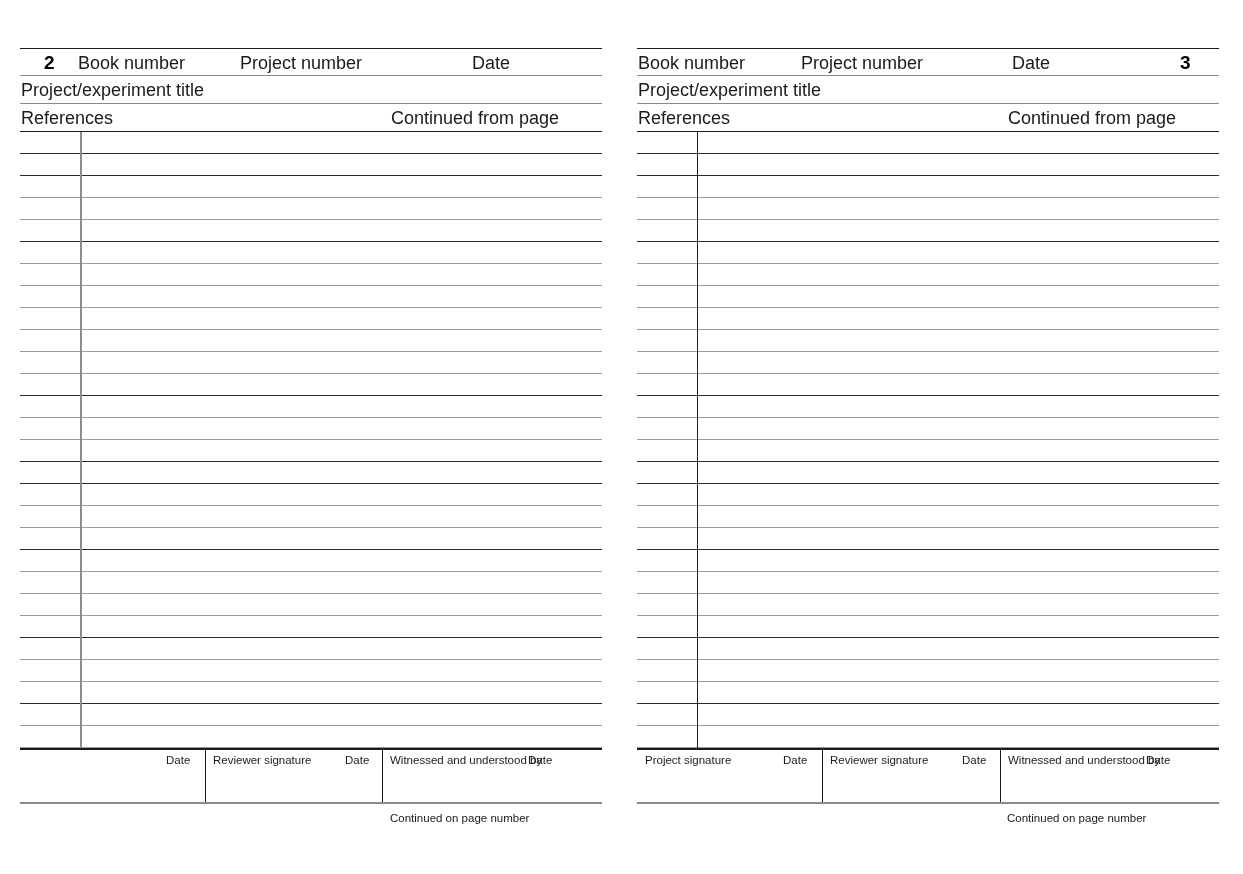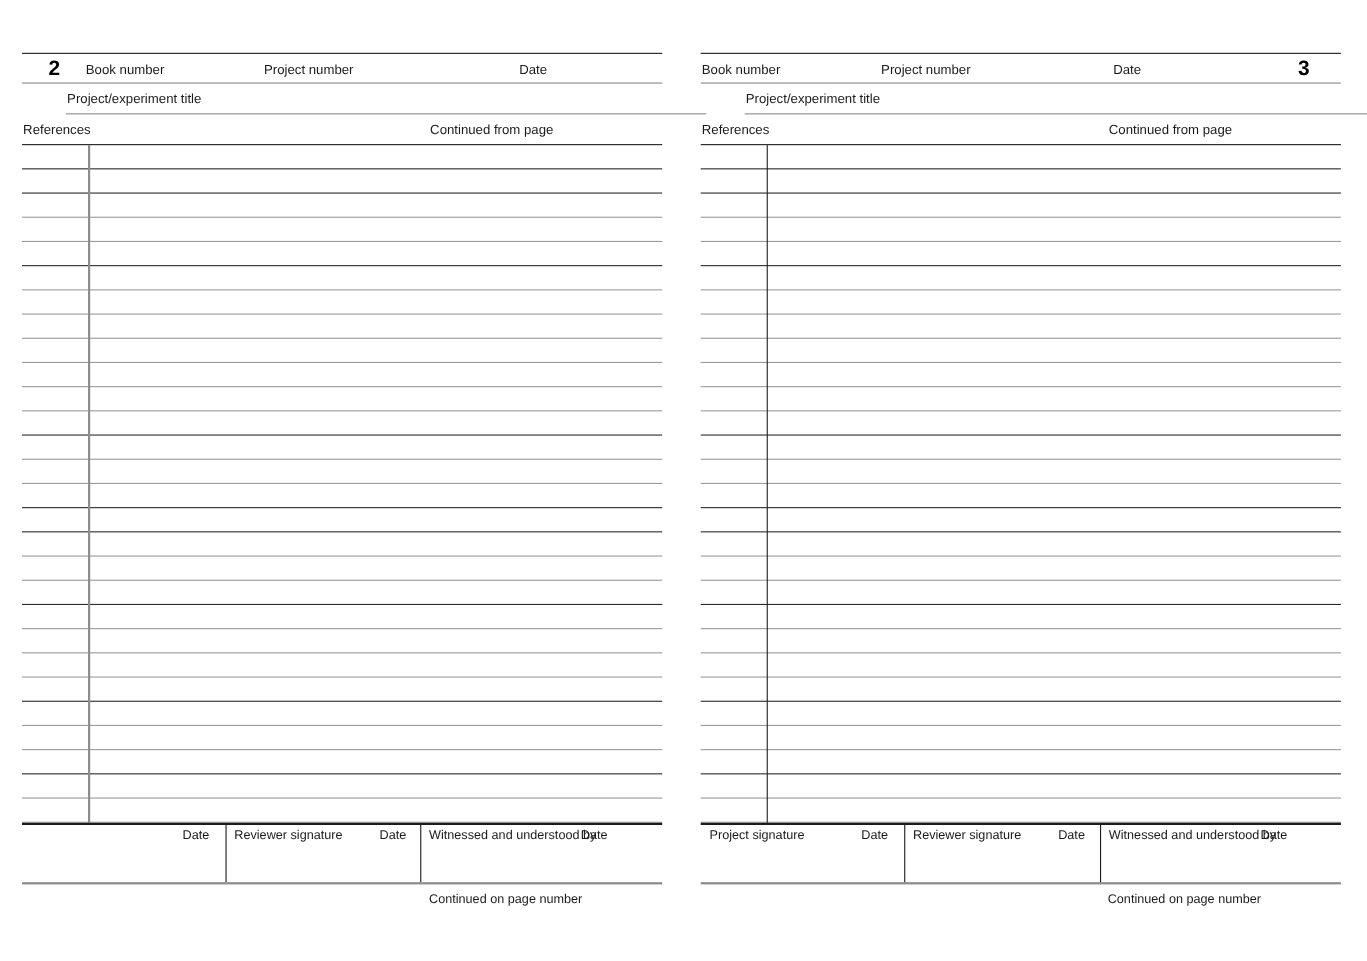--- a/index.html
+++ b/index.html
@@ -41,31 +41,30 @@
 
   .rule-dark  { border-top: 1.6px solid #1b1b1b; }
 
   .row-id {
     height: 28px;
     line-height: 28px;
   }
   .row-title {
     height: 28px;
     line-height: 28px;
-    margin-left: 40px;
   }
   .row-refs {
     height: 28px;
     line-height: 28px;
   }
 
   .lbl {
     position: absolute;
     top: 0;
-    font-size: 12px;
+    font-size: 18px;
     white-space: nowrap;
     color: #1b1b1b;
   }
 
   .pagenum {
     position: absolute;
     top: 0;
     font-size: 19px;
     font-weight: bold;
     color: #000000;

